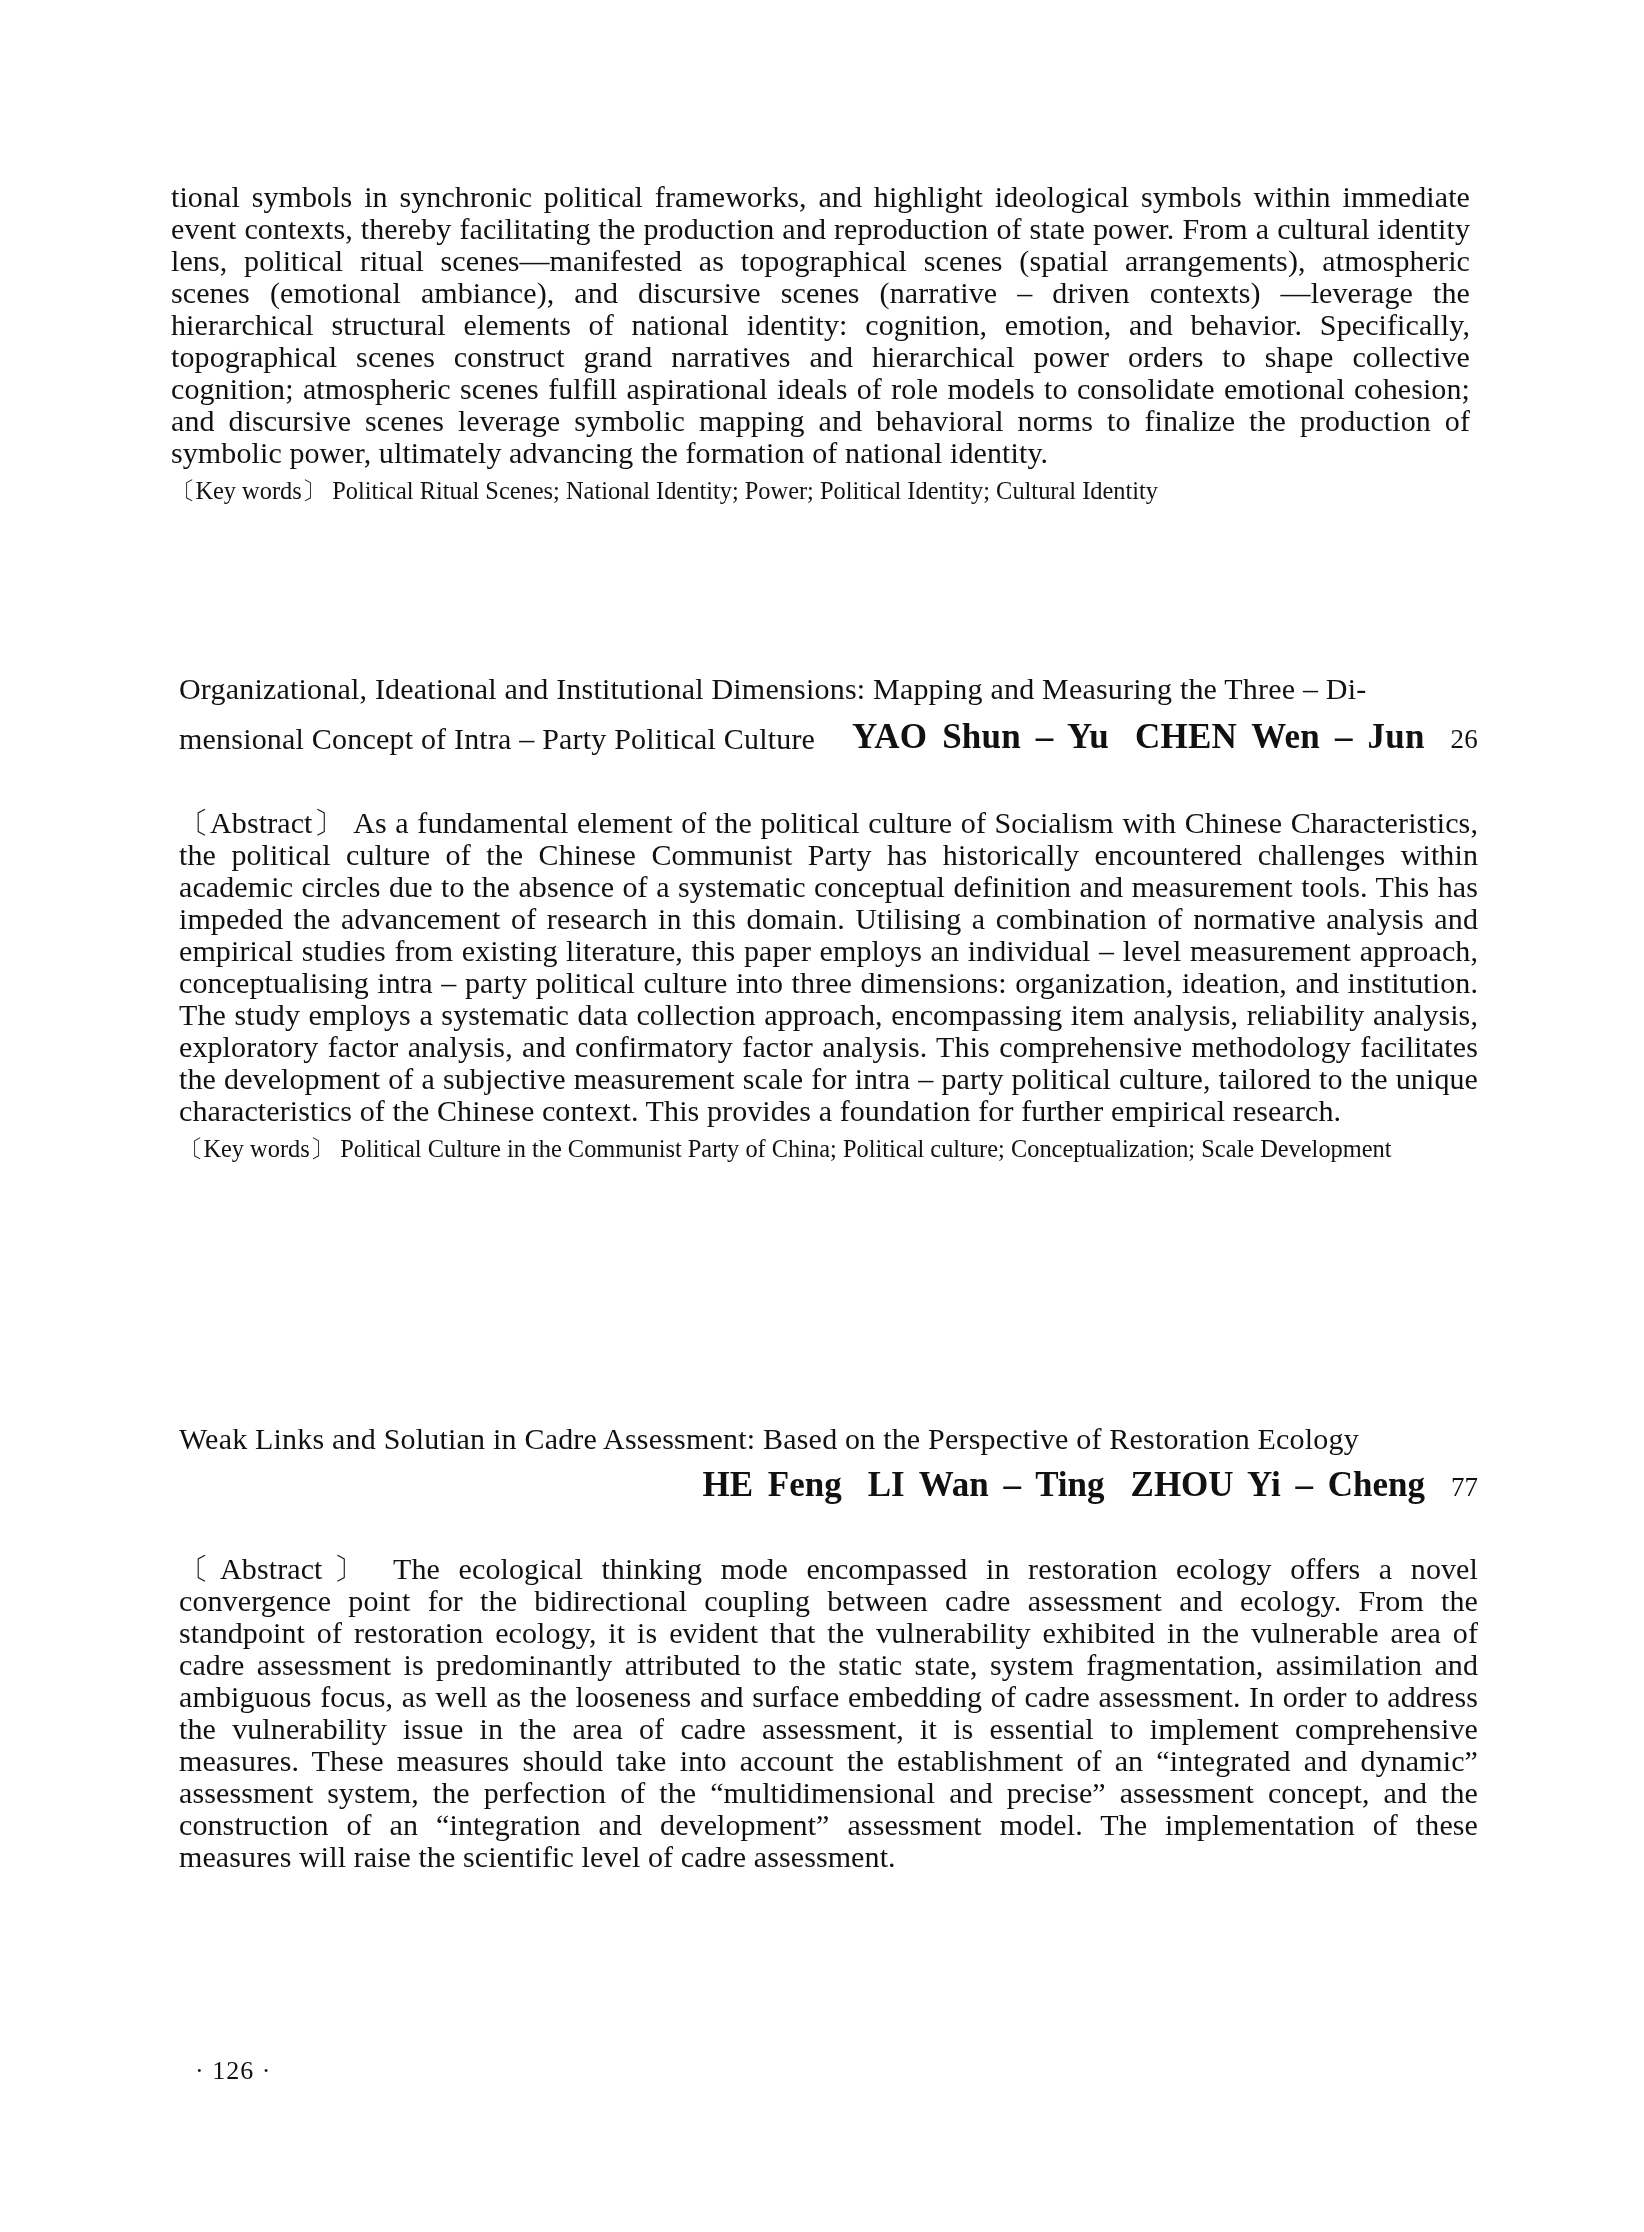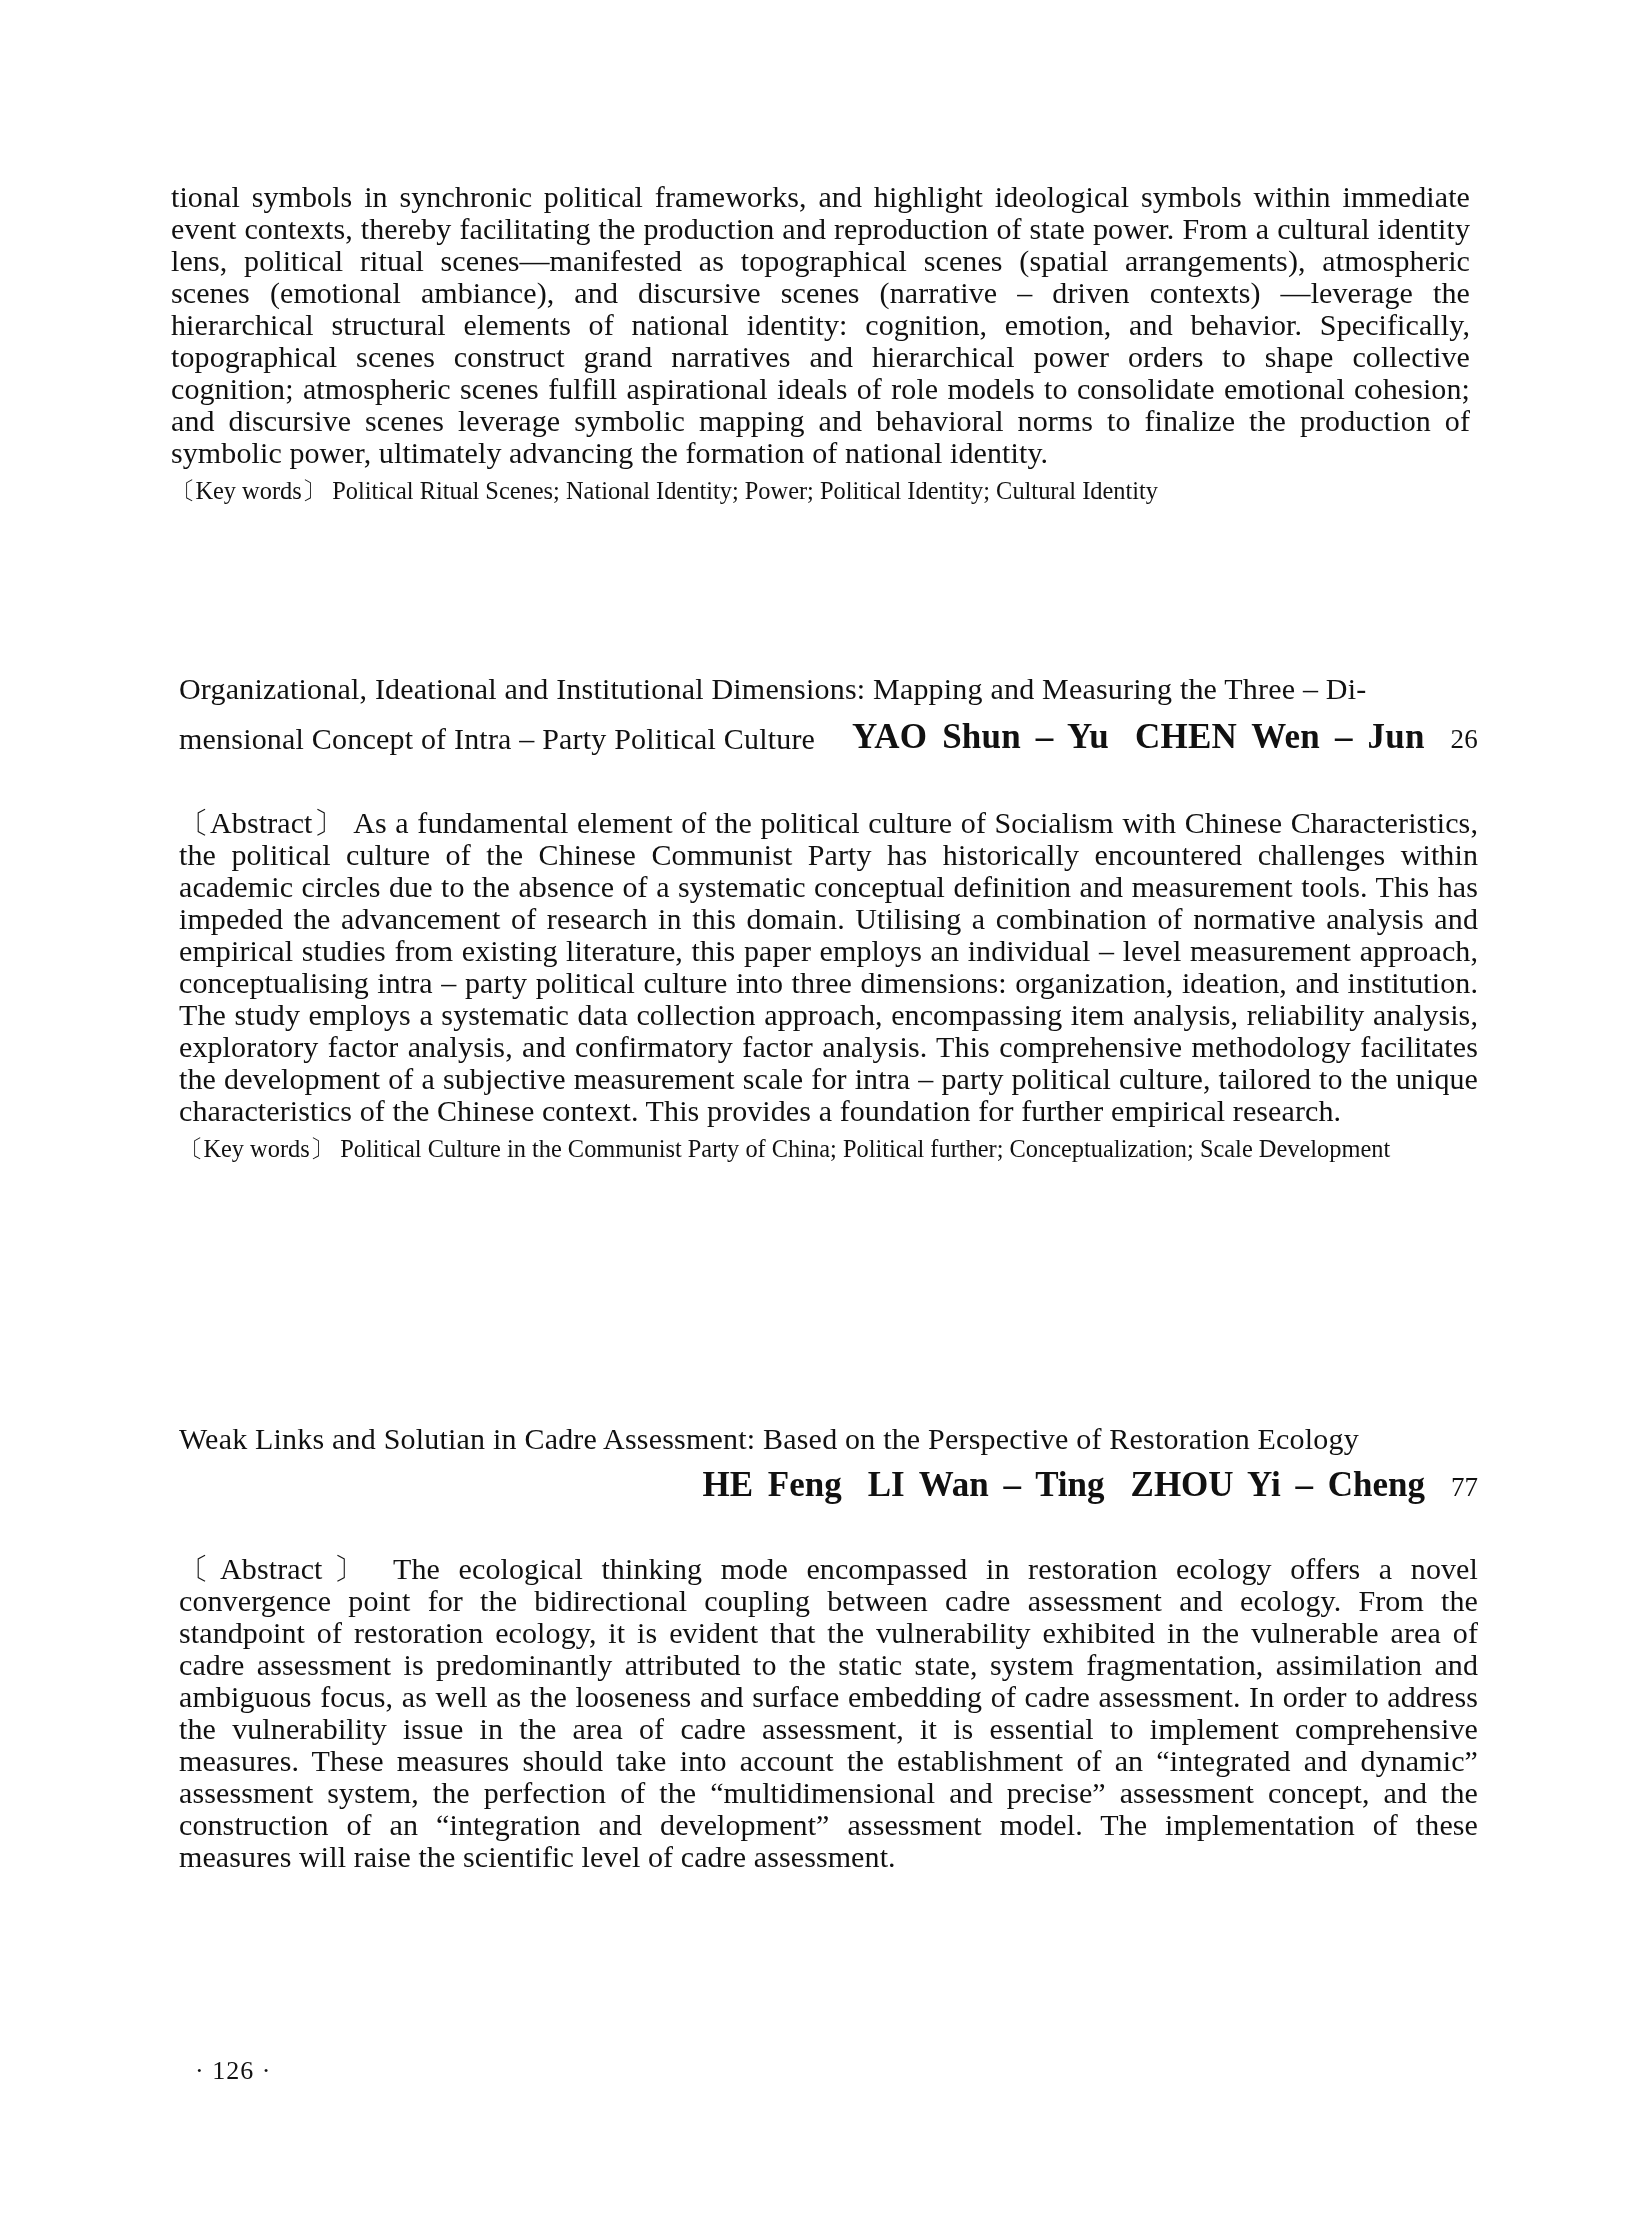--- a/index.html
+++ b/index.html
@@ -109,21 +109,21 @@
         <span class="page-ref">26</span>
       </span>
     </div>
     <div class="abstract-block" style="margin-top:44px;">
       <p class="para">
         <span class="bracket-label">〔Abstract〕</span>
         <span>As a fundamental element of the political culture of Socialism with Chinese Characteristics, the political culture of the Chinese Communist Party has historically encountered challenges within academic circles due to the absence of a systematic conceptual definition and measurement tools. This has impeded the advancement of research in this domain. Utilising a combination of normative analysis and empirical studies from existing literature, this paper employs an individual – level measurement approach, conceptualising intra – party political culture into three dimensions: organization, ideation, and institution. The study employs a systematic data collection approach, encompassing item analysis, reliability analysis, exploratory factor analysis, and confirmatory factor analysis. This comprehensive methodology facilitates the development of a subjective measurement scale for intra – party political culture, tailored to the unique characteristics of the Chinese context. This provides a foundation for further empirical research.</span>
       </p>
       <p class="keywords">
         <span class="bracket-label">〔Key words〕</span>
-        <span>Political Culture in the Communist Party of China; Political further; Conceptualization; Scale Development</span>
+        <span>Political Culture in the Communist Party of China; Political culture; Conceptualization; Scale Development</span>
       </p>
     </div>
   </section>
 
   <section class="article" style="top:1234px;">
     <p class="title">Weak Links and Solutian in Cadre Assessment: Based on the Perspective of Restoration Ecology</p>
     <div class="authors-line">
       <span class="authors">
         <span class="author">HE Feng</span><span class="author">LI Wan – Ting</span><span class="author">ZHOU Yi – Cheng</span>
       </span>

